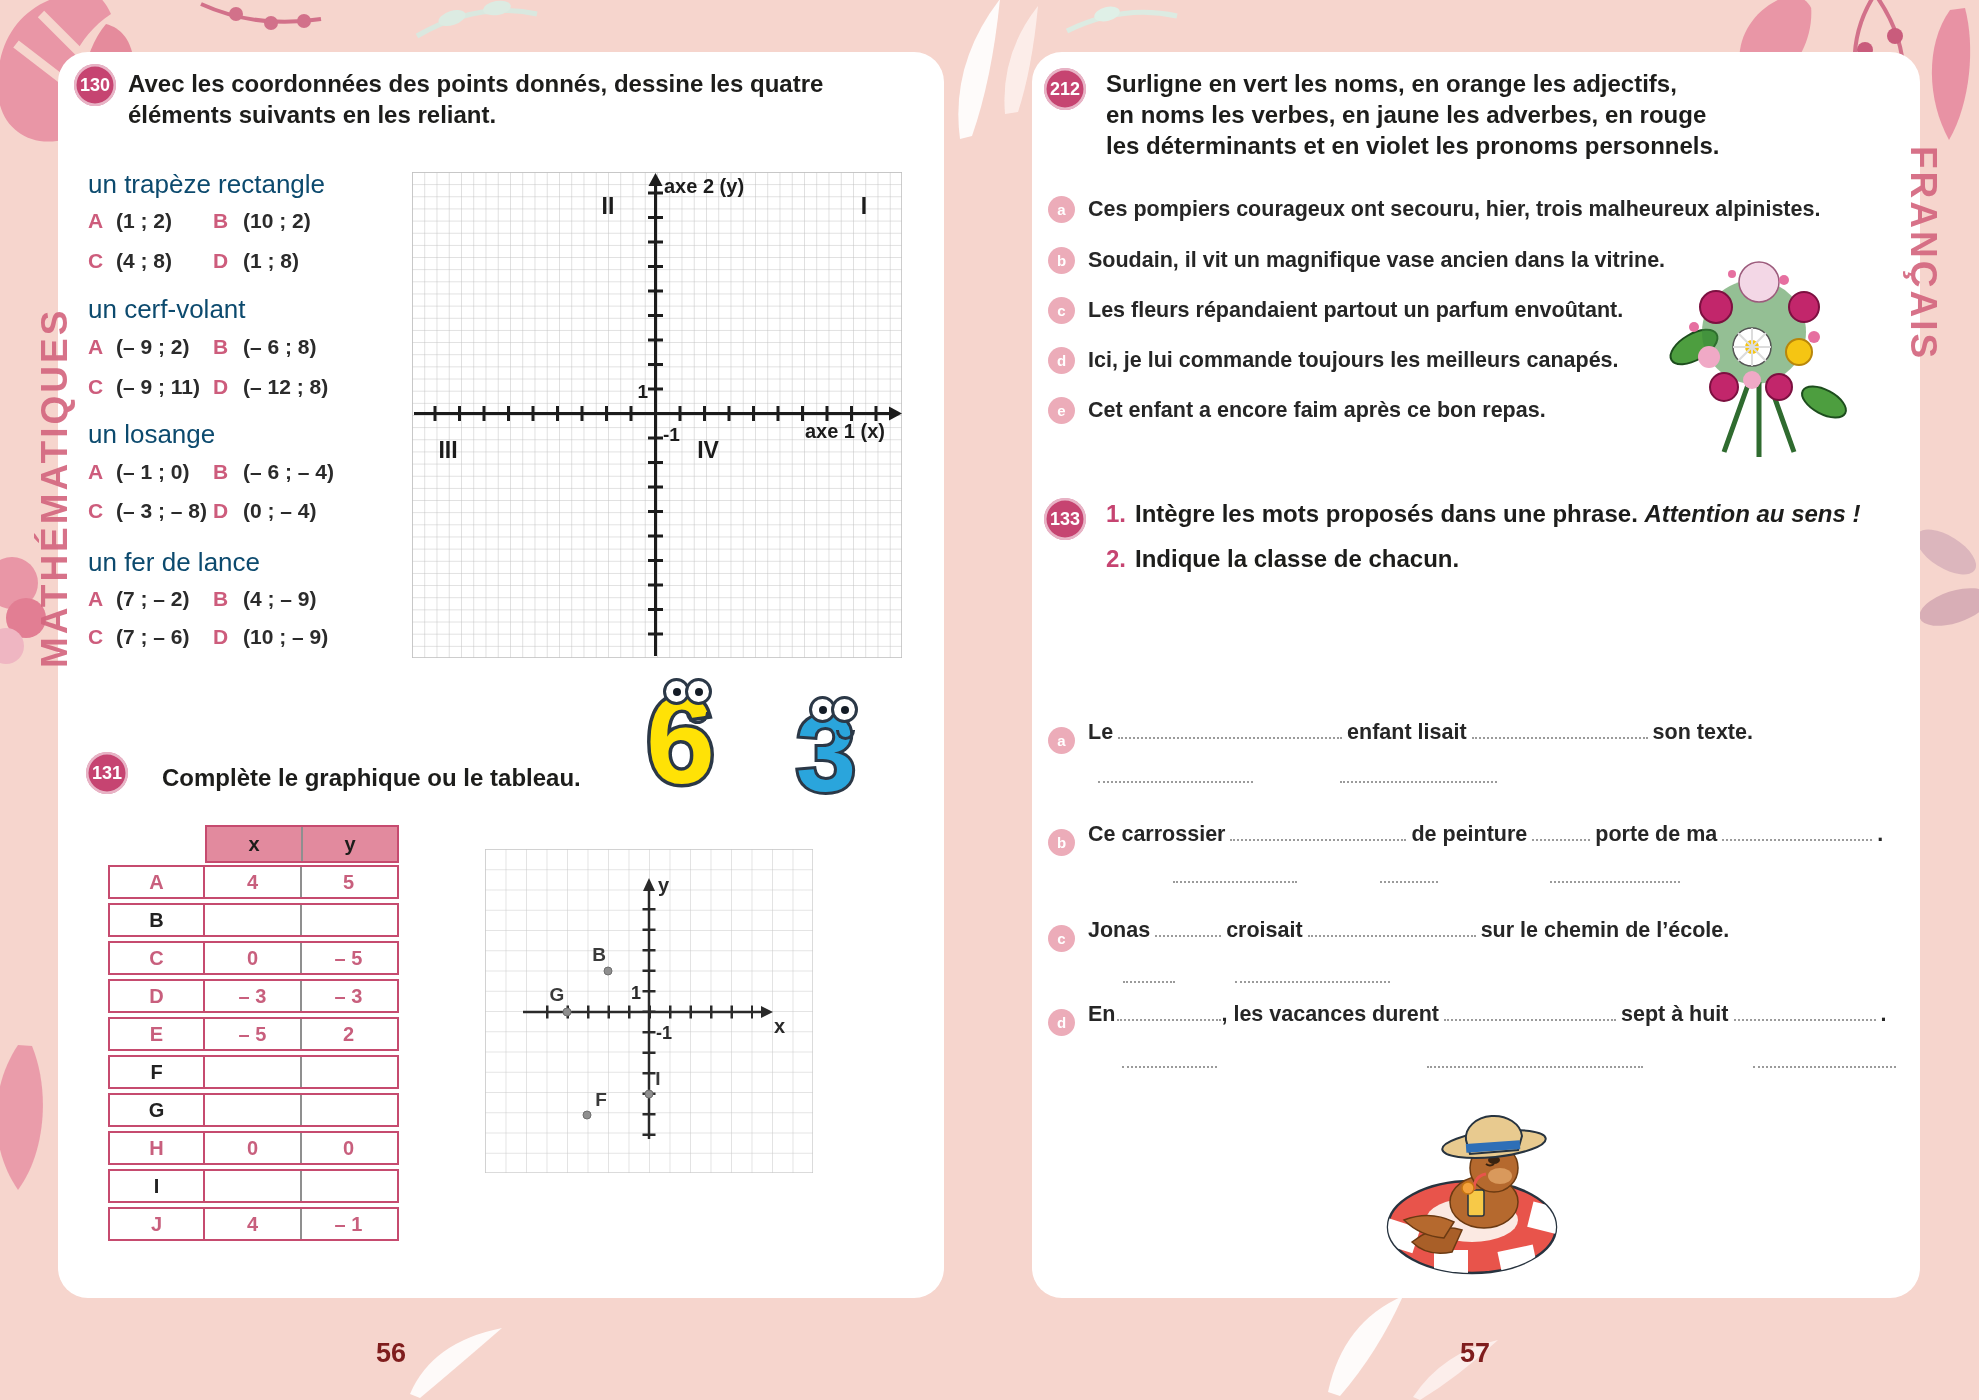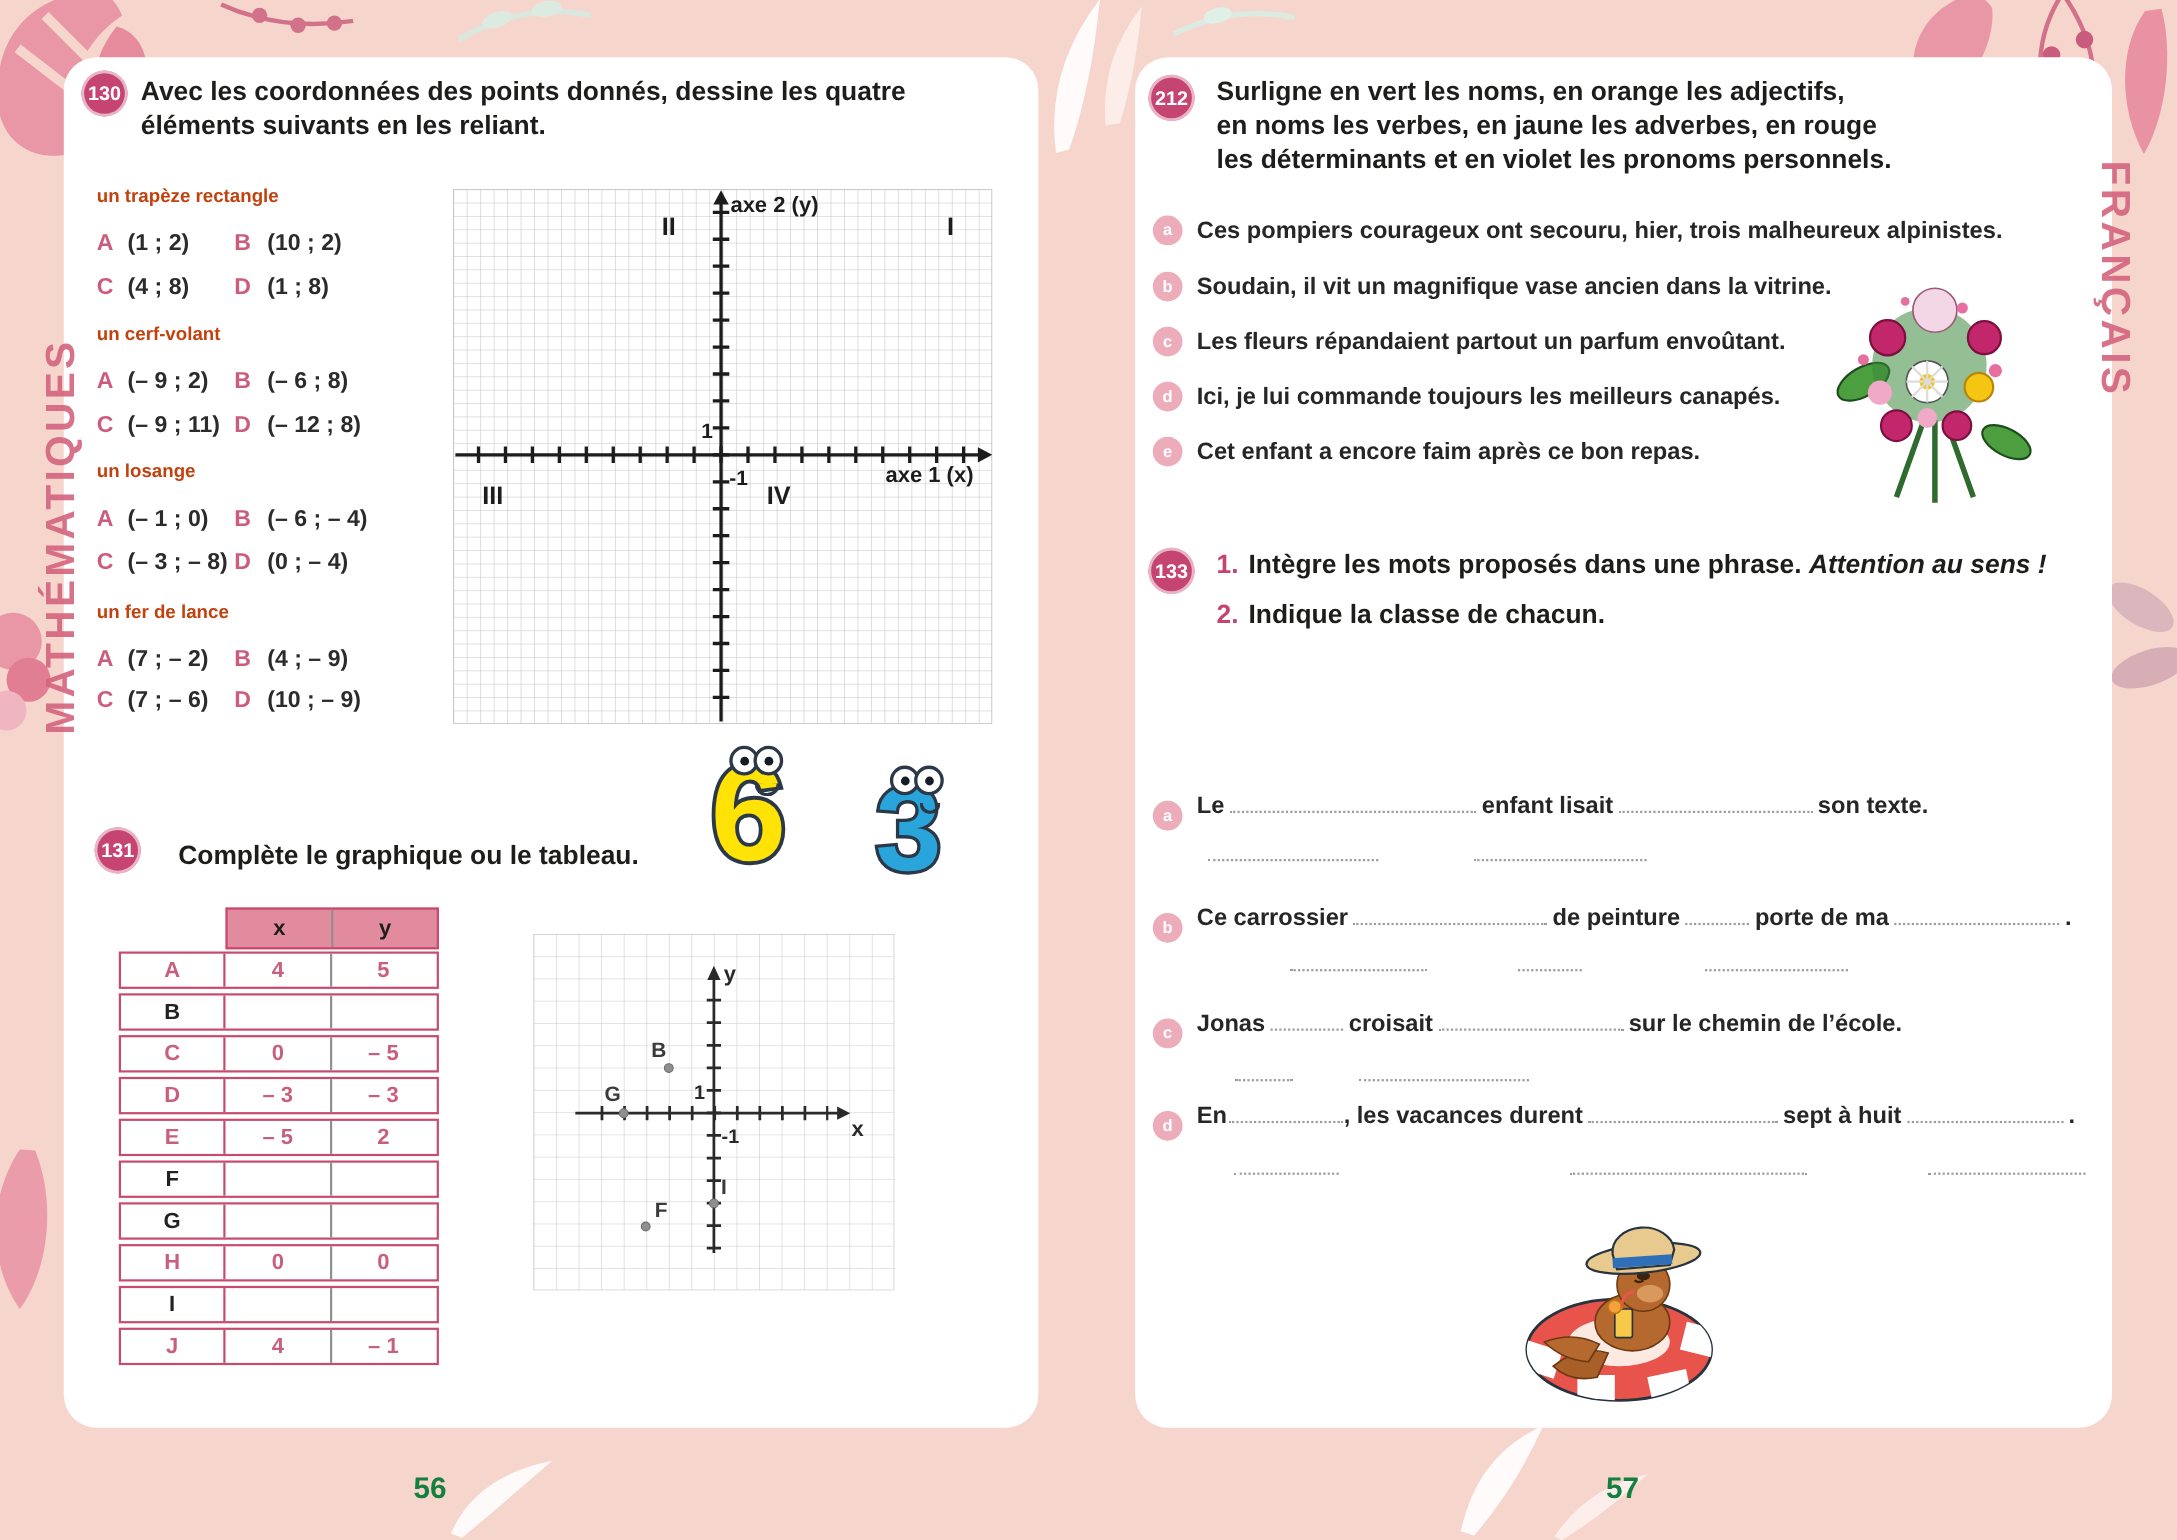--- a/index.html
+++ b/index.html
@@ -13,21 +13,21 @@
          font-size:18px;font-weight:800;display:flex;align-items:center;justify-content:center;
          box-shadow:inset 0 0 0 2.5px rgba(255,255,255,.6);}
   .exhead{position:absolute;font-size:24px;font-weight:700;color:#1d1d1b;line-height:31px;}
 
   
   .vlabel{position:absolute;font-weight:800;font-size:37px;color:#d4677f;letter-spacing:3px;
           writing-mode:vertical-rl;opacity:.92;}
   .vlabel.up{transform:rotate(180deg);}
 
   
-  .sname{position:absolute;left:88px;font-size:17px;font-weight:700;color:#c2410c;}
+  .sname{position:absolute;left:88px;font-size:26px;font-weight:400;color:#0c4a6e;}
   .crow{position:absolute;left:88px;display:grid;grid-template-columns:28px 97px 30px auto;
         font-size:21px;font-weight:600;color:#2b2b2b;white-space:nowrap;}
   .crow .pl{color:#cd5c7c;font-weight:700;}
 
   
   .thead{margin-left:97px;width:194px;height:38px;background:#e28a9e;border:2.5px solid #c64b6f;
          display:flex;box-sizing:border-box;}
   .th{flex:1;display:flex;align-items:center;justify-content:center;font-size:20px;font-weight:700;color:#1d1d1b;}
   .thy{border-left:2px solid #8f8f8f;}
   .trow{width:291px;height:34px;border:2.5px solid #c64b6f;box-sizing:border-box;background:#fff;
@@ -56,21 +56,21 @@
   .it{font-style:italic;}
   .wbank{position:absolute;left:1158px;top:608px;width:656px;height:74px;background:#f3c8d2;
          border-radius:10px;display:flex;flex-direction:column;align-items:center;justify-content:center;
          gap:3px;font-size:22px;font-weight:700;color:#e6383e;}
   .fitem{position:absolute;left:1048px;font-size:21.5px;font-weight:600;color:#262626;white-space:nowrap;}
   .fitem .ib{display:inline-flex;vertical-align:-7px;margin-right:8px;}
   .fitem .w{margin:0 5px;}
   .blk{display:inline-block;border-bottom:2.5px dotted #9b9b9b;height:20px;}
   .cls{position:absolute;height:0;border-bottom:2.5px dotted #9b9b9b;}
 
-  .pagenum{position:absolute;font-size:27px;font-weight:800;color:#15803d;}
+  .pagenum{position:absolute;font-size:27px;font-weight:800;color:#7f1d1d;}
   svg text{font-family:"Liberation Sans",sans-serif;}
 </style>
 </head>
 <body>
 
 <div class="stage">
 
   <svg class="abs" style="left:-14px;top:-16px" width="190" height="170">
     <path d="M95 8 C40 14 8 52 12 110 C15 145 45 165 80 155 C72 110 80 60 125 30 C118 14 108 6 95 8 Z" fill="#e996a6"></path>
     <path d="M30 60 L95 110 M55 30 L110 85" stroke="#f6d5cd" stroke-width="9" fill="none"></path>

